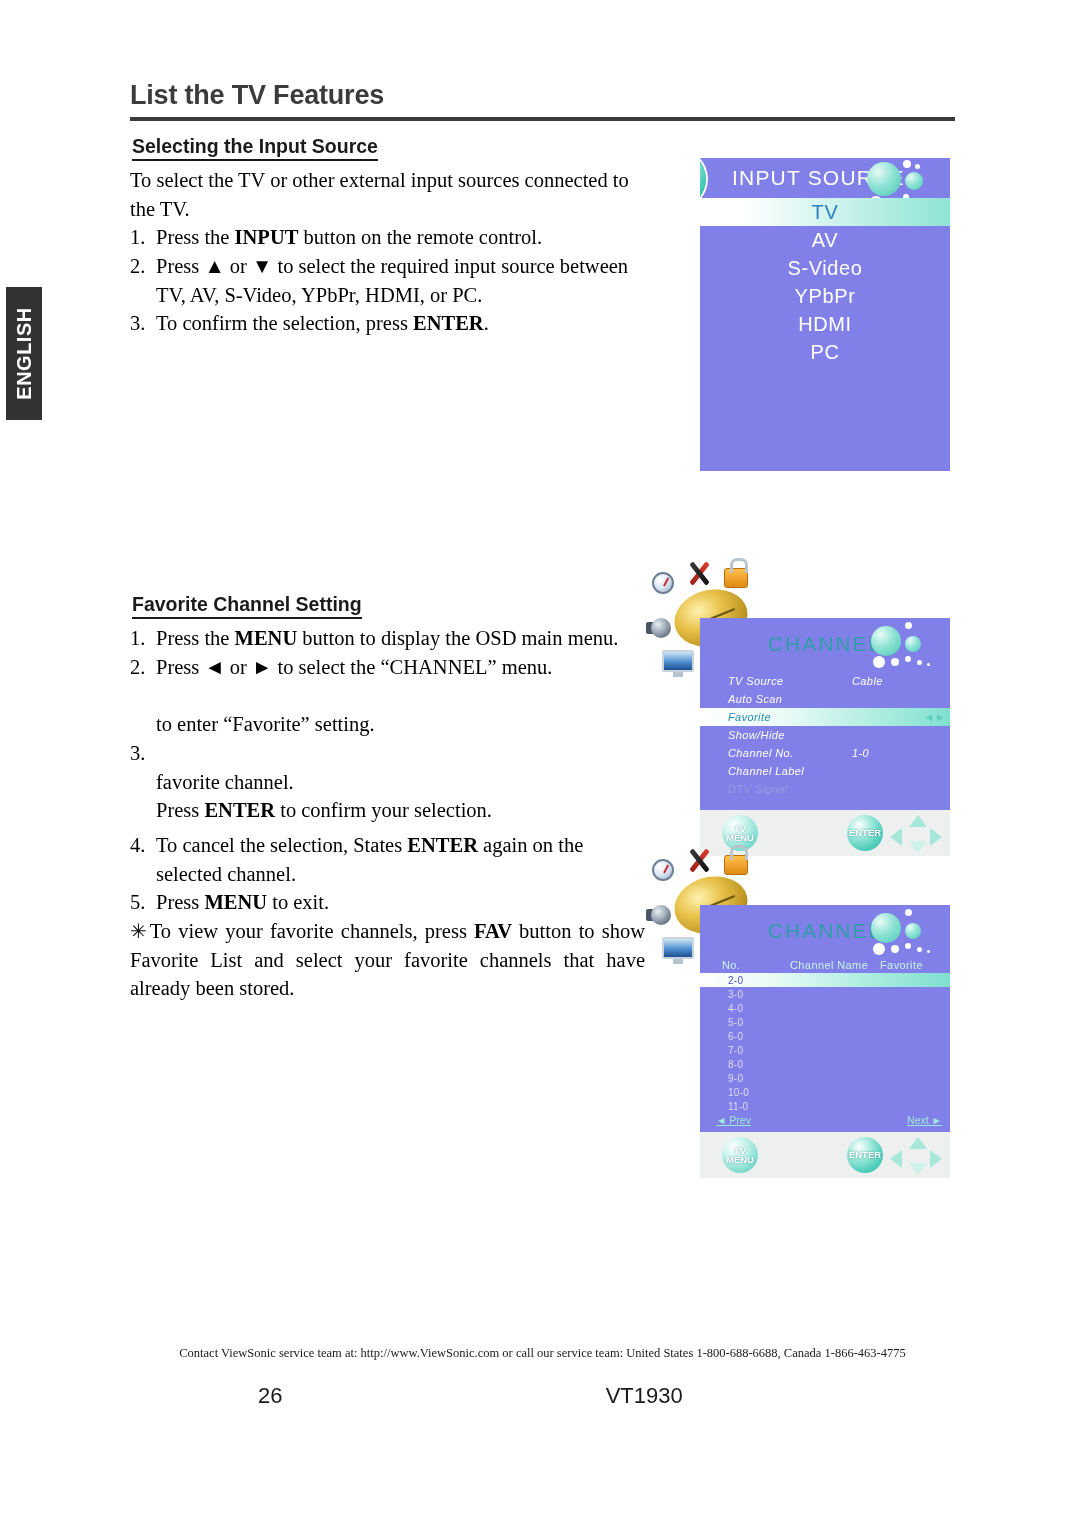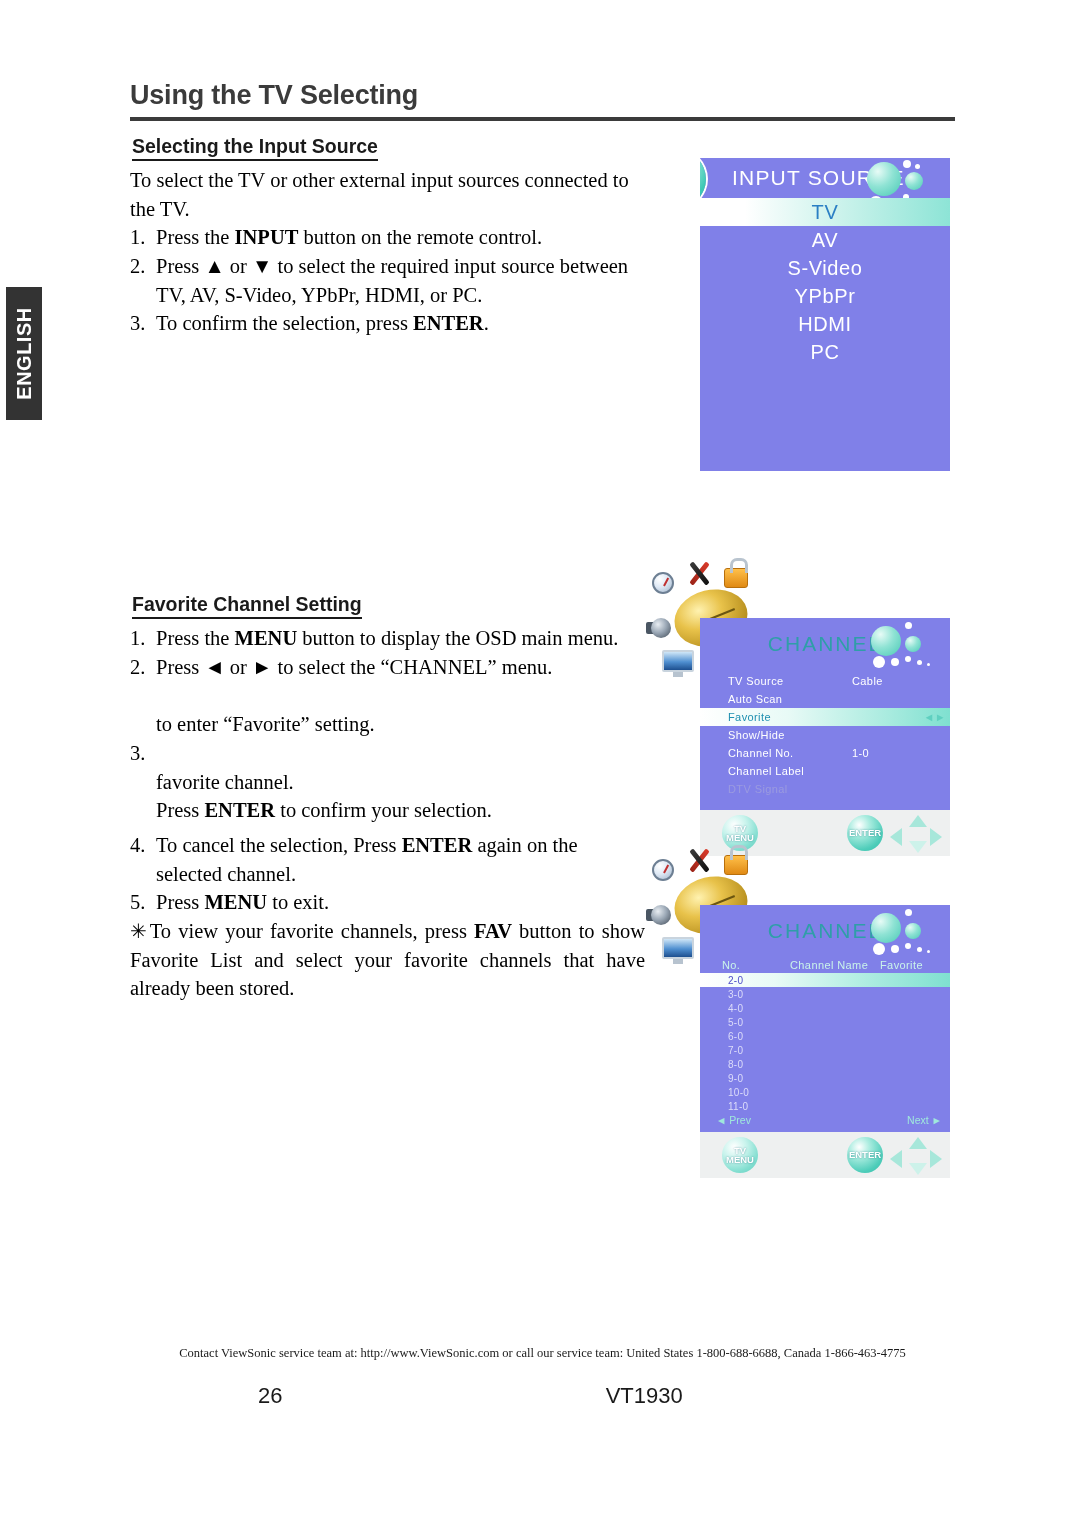--- a/index.html
+++ b/index.html
@@ -187,20 +187,21 @@
   .row {
     display: flex;
     height: 18px;
     align-items: center;
     font-family: "Liberation Sans", sans-serif;
     font-size: 11px;
     color: #ffffff;
     letter-spacing: 0.4px;
     padding-left: 28px;
     padding-right: 8px;
+    font-style: italic;
   }
   .row .label { flex: 1; }
   .row .value { width: 90px; }
   .row.highlight {
     background: linear-gradient(to right, #ffffff 0%, #e8faf6 35%, #a9ebdf 75%, #7fe0d0 100%);
     color: #1f8fb0;
     position: relative;
   }
   .row.highlight .arrow {
     position: absolute; right: 4px; top: 3px;
@@ -236,20 +237,21 @@
     background: linear-gradient(to right, #ffffff 0%, #e8faf6 30%, #a9ebdf 70%, #7fe0d0 100%);
     color: #4d4dc8;
   }
   .pager {
     display: flex;
     justify-content: space-between;
     font-family: "Liberation Sans", sans-serif;
     font-size: 10.5px;
     color: #9fe8dc;
     padding: 1px 8px 0 16px;
+    text-decoration: underline;
   }
 
   .osd-footer {
     background: #eef0f0;
     height: 46px;
     position: relative;
   }
   .btn-round {
     position: absolute;
     width: 36px; height: 36px; border-radius: 50%;
@@ -371,21 +373,21 @@
 </style>
 </head>
 <body>
 
 <div class="lang-tab">
   <span>ENGLISH</span>
 </div>
 
 <div class="page">
 
-  <h1 class="page-title">Using the TV Selecting</h1>
+  <h1 class="page-title">List the TV Features</h1>
   <div class="title-rule"></div>
 
   <div>
     <div class="section-head">Selecting the Input Source</div>
 
     <div class="textcol">
       <p class="lead">To select the TV or other external input sources connected to the TV.</p>
 
       <div class="step">
         <span class="num">1.</span>
@@ -427,21 +429,21 @@
         <span class="num">3.</span>
         <span class="txt">
           <br>
           <span>favorite channel.</span><br>
           <span><span>Press </span><b>ENTER</b><span> to confirm your selection.</span></span>
         </span>
       </div>
 
       <div class="step" style="margin-top:6px;">
         <span class="num">4.</span>
-        <span class="txt"><span>To cancel the selection, Press </span><b>ENTER</b><span> again on the selected channel.</span></span>
+        <span class="txt"><span>To cancel the selection, States </span><b>ENTER</b><span> again on the selected channel.</span></span>
       </div>
 
       <div class="step">
         <span class="num">5.</span>
         <span class="txt"><span>Press </span><b>MENU</b><span> to exit.</span></span>
       </div>
 
       <p class="note"><span class="star">✳</span><span>To view your favorite channels, press </span><b>FAV</b><span> button to show Favorite List and select your favorite channels that have already been stored.</span></p>
     </div>
   </div>

